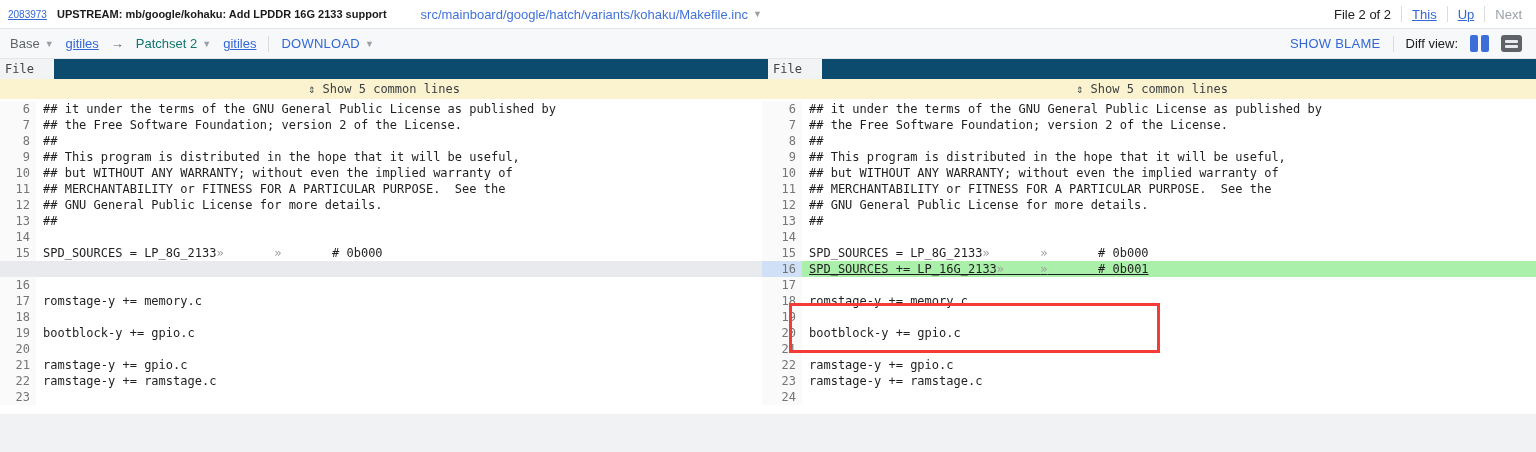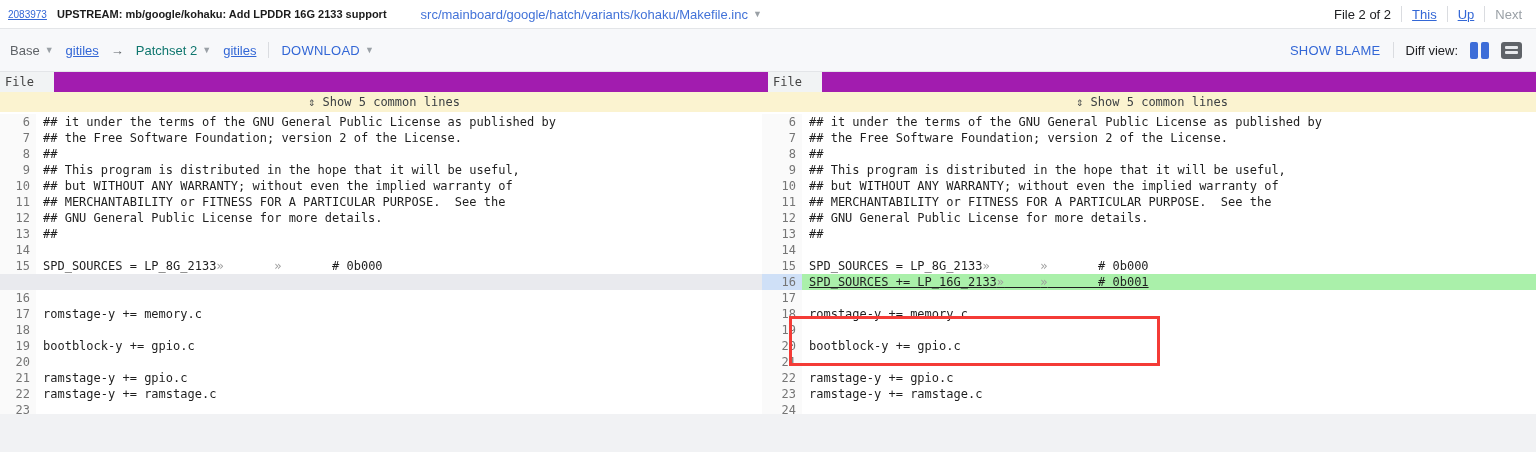--- a/index.html
+++ b/index.html
@@ -23,21 +23,21 @@
   .caret { color:#9aa0a6; font-size:9px; margin-left:5px; }
   .topbar-right { display:flex; align-items:center; font-size:13px; }
   .topbar-right > * { margin-left:10px; }
   .vsep { width:1px; height:16px; background:#dadce0; }
   .nav-link { color:#3367d6; text-decoration:underline; cursor:pointer; }
   .nav-disabled { color:#9aa0a6; }
   .file-counter { color:#202124; }
 
   
   .toolbar {
-    height:44px; background:#f7f8fa;
+    height:31px; background:#f7f8fa;
     border-top:1px solid #e3e5e8; border-bottom:1px solid #e3e5e8;
     display:flex; align-items:center; justify-content:space-between;
     padding:0 14px 0 10px; font-size:13px;gap:19px;
   }
   .toolbar-left, .toolbar-right { display:flex; align-items:center; }
   .toolbar-left > *, .toolbar-right > * { margin-right:12px; }
   .toolbar-right > * { margin-right:0; margin-left:12px; }
   .dd { display:flex; align-items:center; cursor:pointer; }
   .dd-label-muted { color:#5f6368; }
   .dd-label-dark { color:#0f766e; }
@@ -50,21 +50,21 @@
   .icon-sbs .bar:last-child { margin-right:0; }
   .icon-unified {
     width:21px; height:17px; background:#5f6368; border-radius:3px; cursor:pointer;
     display:flex; flex-direction:column; align-items:center; justify-content:center;
   }
   .icon-unified .line { width:13px; height:3px; background:#e8eaed; border-radius:1px; margin:1px 0; }
 
   
   .diff-wrap { position:relative; background:#fff; }
   .file-header-row { display:flex; height:20px; font-family:"DejaVu Sans Mono", monospace; font-size:12px; line-height:20px; color:#444; }
-  .file-header-cell { width:768px; display:flex; background:#a21caf; }
+  .file-header-cell { width:768px; display:flex; background:#0c4a6e; }
   .file-header-label { background:#f1f3f4; width:54px; padding-left:5px; }
   .expand-row { display:flex; height:20px; }
   .expand-cell {
     width:768px; background:#fbf3d0; text-align:center;
     font-family:"DejaVu Sans Mono", monospace; font-size:12px; line-height:20px;
     color:#3c4043; cursor:pointer;
   }
   .code-spacer { height:2px; }
 
   .code-row { display:flex; height:16px; line-height:16px; font-family:"DejaVu Sans Mono", monospace; font-size:12px; }

